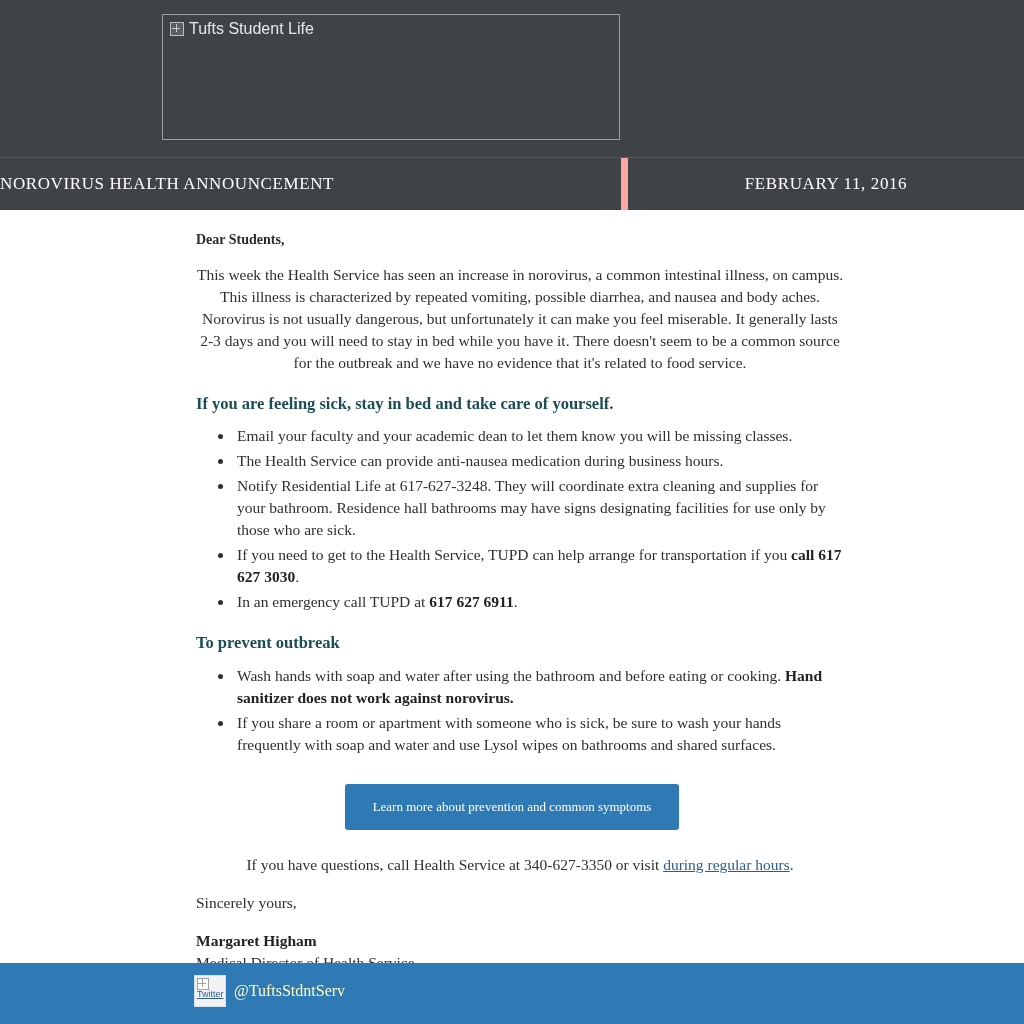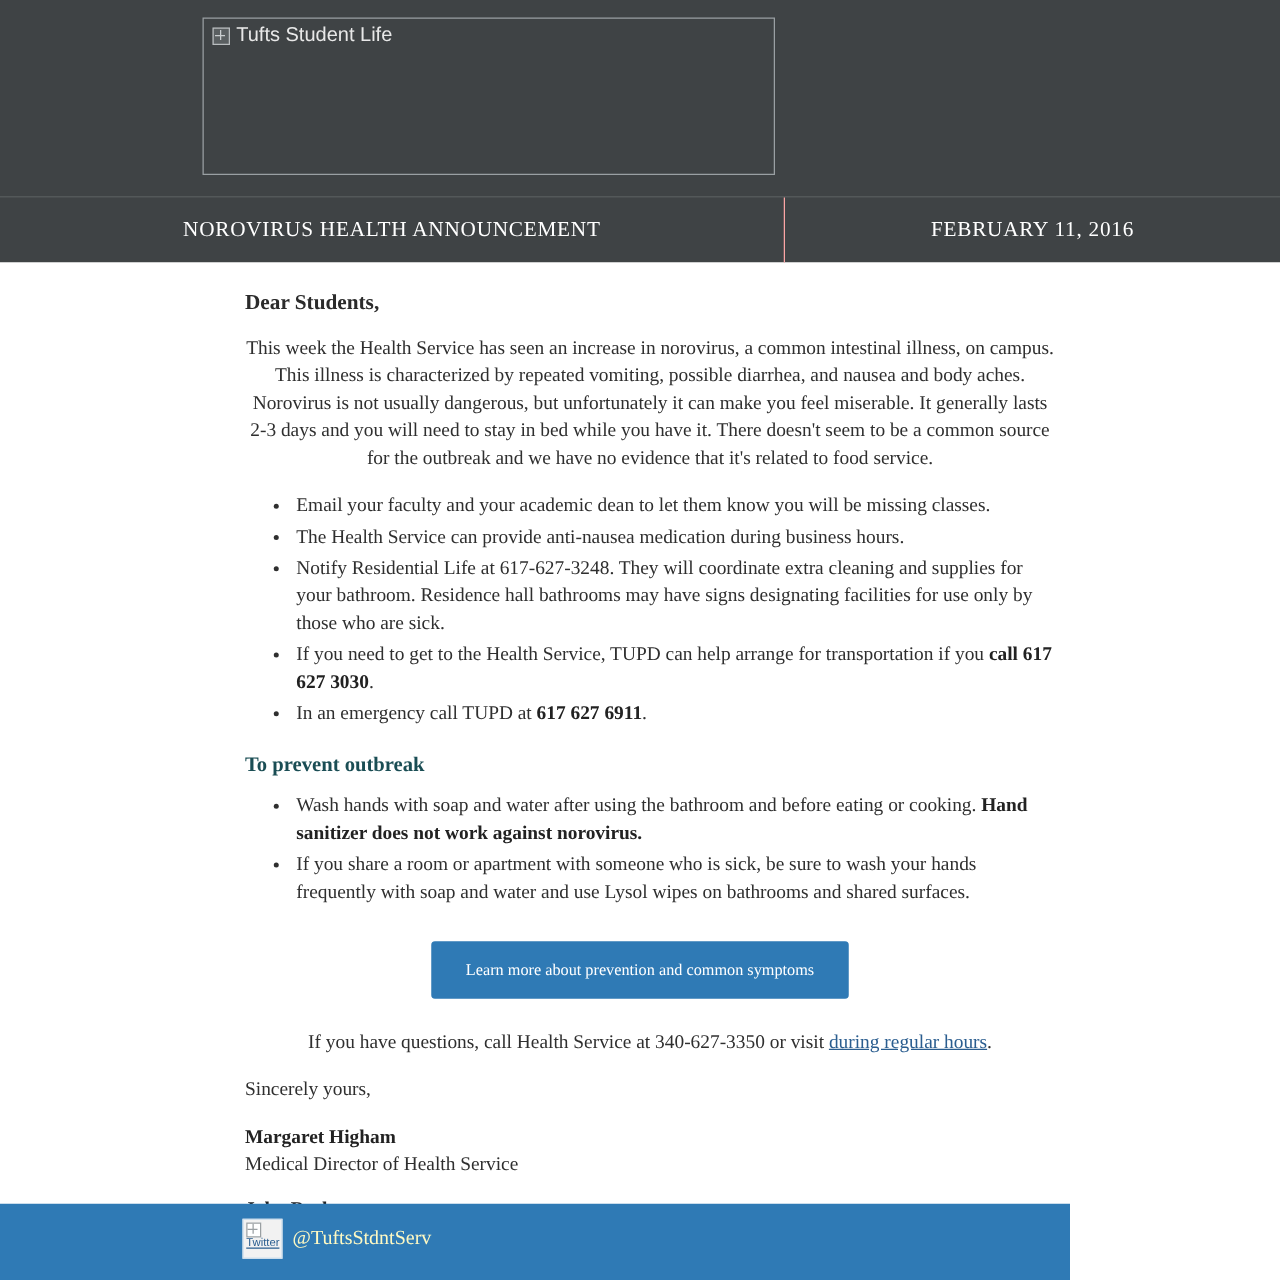--- a/index.html
+++ b/index.html
@@ -71,22 +71,22 @@
     background: #3f4345;
     border-top: 1px solid #55595b;
     height: 52px;
     display: flex;
     align-items: stretch;
   }
   .titlebar-left {
     width: 628px;
     display: flex;
     align-items: center;
-    justify-content: center;
-    border-right: 1px solid #fca5a5;
+    justify-content: flex-start;
+    border-right: 7px solid #fca5a5;
     box-sizing: border-box;
   }
   .titlebar-right {
     flex: 1;
     display: flex;
     align-items: center;
     justify-content: center;
   }
   .titlebar-text {
     color: #ffffff;
@@ -104,21 +104,21 @@
   .inner {
     width: 648px;
     margin: 0 auto 0 196px;
     font-size: 15.5px;
     line-height: 1.42;
     color: #2f2f2f;
   }
   .salutation {
     font-weight: bold;
     margin: 0 0 14px 0;
-    font-size: 17px;
+    font-size: 14px;
     color: #2b2b2b;
   }
   p.para {
     margin: 0 0 16px 0;
     text-align: center;
   }
   h3.section {
     color: #1a4d54;
     font-size: 16.5px;
     font-weight: bold;
@@ -171,21 +171,21 @@
   }
   .sig-title {
     color: #2f2f2f;
   }
 
   
   .footer {
     position: absolute;
     left: 0;
     top: 963px;
-    width: 856px;
+    width: 1024px;
     height: 61px;
     background: #2f7ab5;
     color: #ffffff;
   }
   .footer-inner {
     position: relative;
     height: 100%;
   }
   .twitter-block {
     position: absolute;
@@ -266,20 +266,23 @@
     </div>
   </div>
 
   <div class="content">
     <div class="inner">
 
       <p class="salutation">Dear Students,</p>
 
       <p class="para">This week the Health Service has seen an increase in norovirus, a common intestinal illness, on campus. This illness is characterized by repeated vomiting, possible diarrhea, and nausea and body aches. Norovirus is not usually dangerous, but unfortunately it can make you feel miserable. It generally lasts 2-3 days and you will need to stay in bed while you have it. There doesn't seem to be a common source for the outbreak and we have no evidence that it's related to food service.</p>
 
+      <h3 class="section">
+        <span>If you are feeling sick, stay in bed and take care of yourself</span><span class="tail">.</span>
+      </h3>
 
       <ul class="bullets">
         <li>
           <span>Email your faculty and your academic dean to let them know you will be missing classes.</span><b></b><span></span>
         </li>
         <li>
           <span>The Health Service can provide anti-nausea medication during business hours.</span><b></b><span></span>
         </li>
         <li>
           <span>Notify Residential Life at 617-627-3248. They will coordinate extra cleaning and supplies for your bathroom. Residence hall bathrooms may have signs designating facilities for use only by those who are sick.</span><b></b><span></span>

